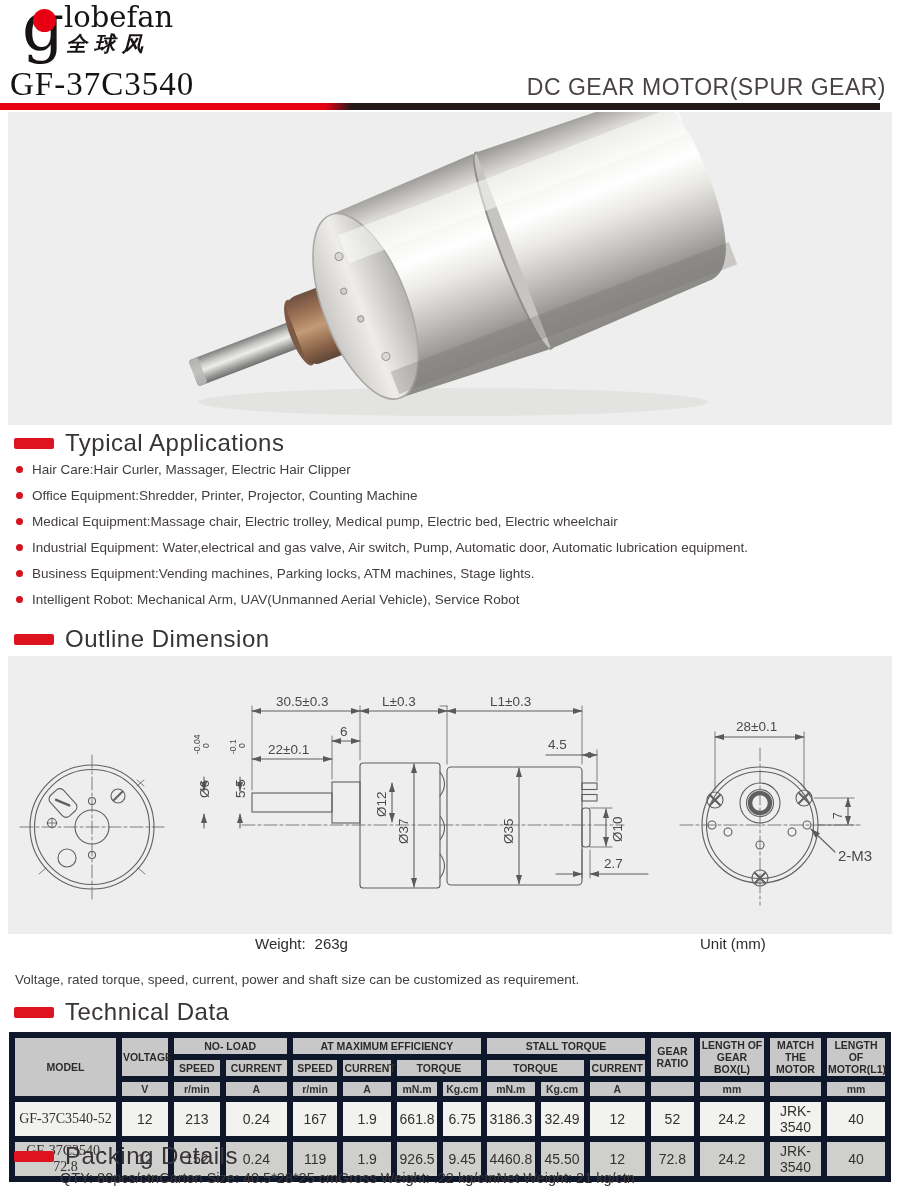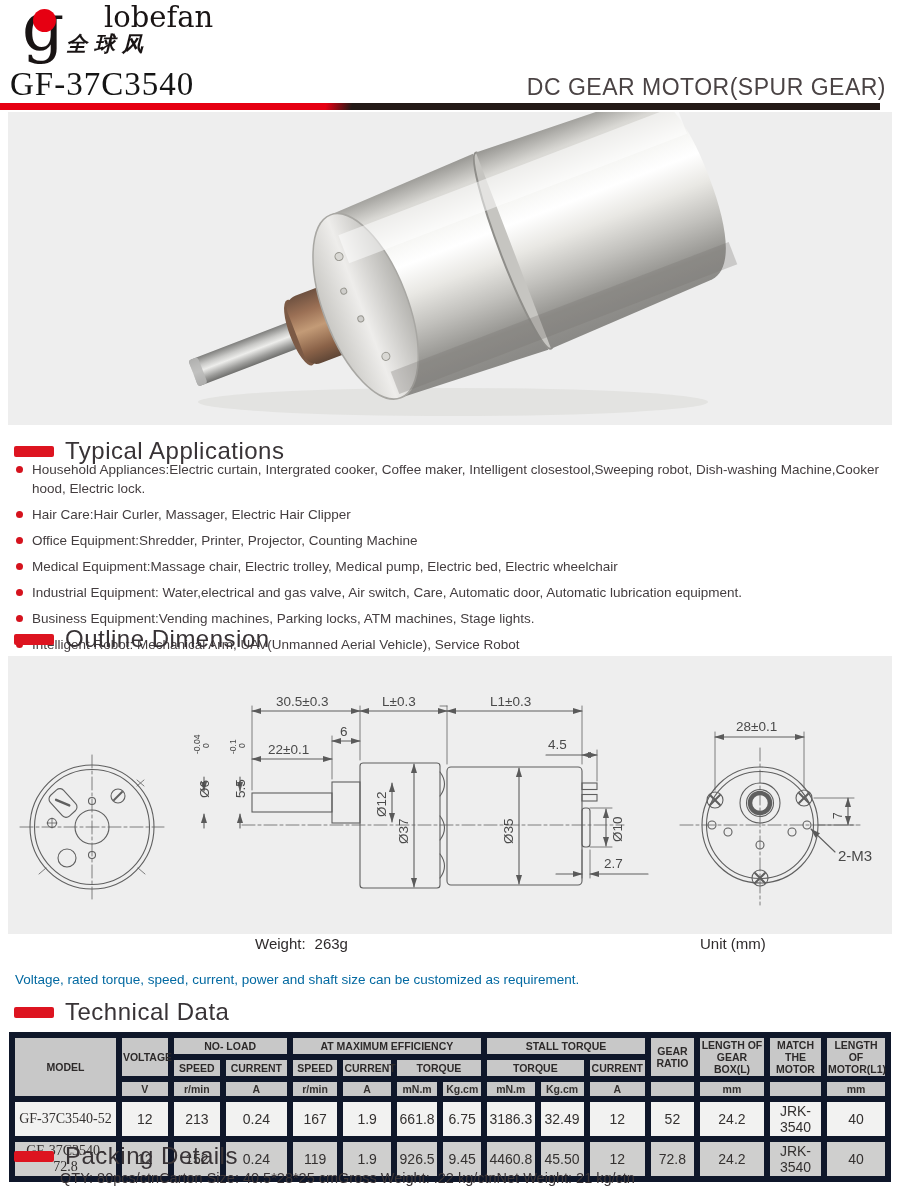--- a/index.html
+++ b/index.html
@@ -4,52 +4,52 @@
 <style>
   * { margin:0; padding:0; box-sizing:border-box; }
   html,body { background:#ffffff; }
   body { font-family:"Liberation Sans", sans-serif; color:#3a3436; }
   .page { position:relative; width:900px; height:1200px; background:#fff; overflow:hidden; }
 
   
   .logo { position:absolute; left:22px; top:2px; width:220px; height:64px; }
   .logo-g { position:absolute; left:0; top:-14px; font:normal 66px "DejaVu Serif", serif; color:#19141 4; color:#191414; }
   .logo-dot { position:absolute; left:11px; top:7px; width:23px; height:23px; border-radius:50%; background:#e60012; }
-  .logo-rest { position:absolute; left:42px; top:-2px; font:normal 29px "DejaVu Serif", serif; color:#191414;margin-left:40px; }
+  .logo-rest { position:absolute; left:42px; top:-2px; font:normal 29px "DejaVu Serif", serif; color:#191414; }
   .logo-cn { position:absolute; left:44px; top:28px; font:bold 21px "DejaVu Serif", serif; font-style:italic; letter-spacing:7px; color:#191414; white-space:nowrap; }
 
   .model-title { position:absolute; left:10px; top:66px; font:normal 33px "Liberation Serif", serif; color:#141414; letter-spacing:1px;text-align:center; }
   .product-title { position:absolute; right:14px; top:74px; font:normal 23px "Liberation Sans", sans-serif; color:#4a4344; letter-spacing:0.5px; }
   .title-bar { position:absolute; left:0; top:103px; width:880px; height:7px;
                background:linear-gradient(101deg,#e60012 0%, #e60012 37%, #231916 40%, #231916 100%); }
 
   
   .photo-band { position:absolute; left:8px; top:112px; width:884px; height:313px; background:#eeeeee; }
   .drawing-band { position:absolute; left:8px; top:656px; width:884px; height:278px; background:#eeeeee; }
 
   
   .sec-head { position:absolute; left:14px; display:flex; align-items:center; }
   .sec-bar { width:40px; height:11px; background:#dd1420; border-radius:2px; margin-right:11px; }
   .sec-text { font-size:24px; color:#383336; letter-spacing:0.5px; }
-  #head-apps { top:429px;margin-top:8px; }
+  #head-apps { top:429px; }
   #head-outline { top:625px; }
   #head-tech { top:998px; }
   #head-pack { top:1142px; }
 
   
   .apps { position:absolute; left:16px; top:460px; width:868px; list-style:none; }
   .app-item { display:flex; margin-bottom:7px; font-size:13.5px; line-height:19px; color:#433d3f; }
   .dot { flex:0 0 7px; width:7px; height:7px; border-radius:50%; background:#d5121d; margin:6px 9px 0 0; }
 
   
   .drawing-band svg text { font-family:"Liberation Sans", sans-serif; fill:#4a4a4a; }
   .weight-line { position:absolute; left:247px; top:279px; font-size:15px; color:#2f2b2c; display:flex; gap:9px; }
   .unit-line { position:absolute; left:692px; top:279px; font-size:15px; color:#2f2b2c; }
 
-  .note { position:absolute; left:15px; top:972px; font-size:13.5px; color:#0369a1; }
+  .note { position:absolute; left:15px; top:972px; font-size:13.5px; color:#404040; }
 
   
   .tech-table { position:absolute; left:9px; top:1032px; width:882px; border-collapse:collapse; table-layout:fixed;
                 font-size:11px; text-align:center; color:#343130; }
   .tech-table th, .tech-table td { border:6px solid #0f172a; padding:1px 1px; height:18px; }
   .tech-table th { background:#c8c8c8; font-weight:bold; font-size:10.5px; line-height:12px; color:#2d2a2a; }
   .tech-table td.unit-cell { background:#c8c8c8; font-weight:bold; font-size:10.5px; }
   .tech-table tr.row-odd td { background:#f2f2f1; }
   .tech-table tr.row-even td { background:#cfcfce; }
   .tech-table td { font-size:14px; }
@@ -127,37 +127,33 @@
     </svg>
   </div>
 
   <div class="sec-head" id="head-apps">
     <span class="sec-bar"></span>
     <span class="sec-text">Typical Applications</span>
   </div>
   <ul class="apps">
       <li class="app-item">
         <span class="dot"></span>
-        <span>Household Appliances:Electric curtain,  Intergrated cooker,  Coffee maker, Intelligent closestool,Sweeping robot, Dish-washing Machine,Cooker hood, Electric lock.</span>
-      </li>
-      <li class="app-item">
-        <span class="dot"></span>
         <span>Hair Care:Hair Curler, Massager, Electric Hair Clipper</span>
       </li>
       <li class="app-item">
         <span class="dot"></span>
         <span>Office Equipment:Shredder, Printer, Projector, Counting Machine</span>
       </li>
       <li class="app-item">
         <span class="dot"></span>
         <span>Medical Equipment:Massage chair, Electric trolley, Medical pump, Electric bed, Electric wheelchair</span>
       </li>
       <li class="app-item">
         <span class="dot"></span>
-        <span>Industrial Equipment: Water,electrical and gas valve, Air switch, Care, Automatic door, Automatic lubrication equipment.</span>
+        <span>Industrial Equipment: Water,electrical and gas valve, Air switch, Pump, Automatic door, Automatic lubrication equipment.</span>
       </li>
       <li class="app-item">
         <span class="dot"></span>
         <span>Business Equipment:Vending machines, Parking locks, ATM machines, Stage lights.</span>
       </li>
       <li class="app-item">
         <span class="dot"></span>
         <span>Intelligent Robot: Mechanical Arm, UAV(Unmanned Aerial Vehicle), Service Robot</span>
       </li>
     </ul>

